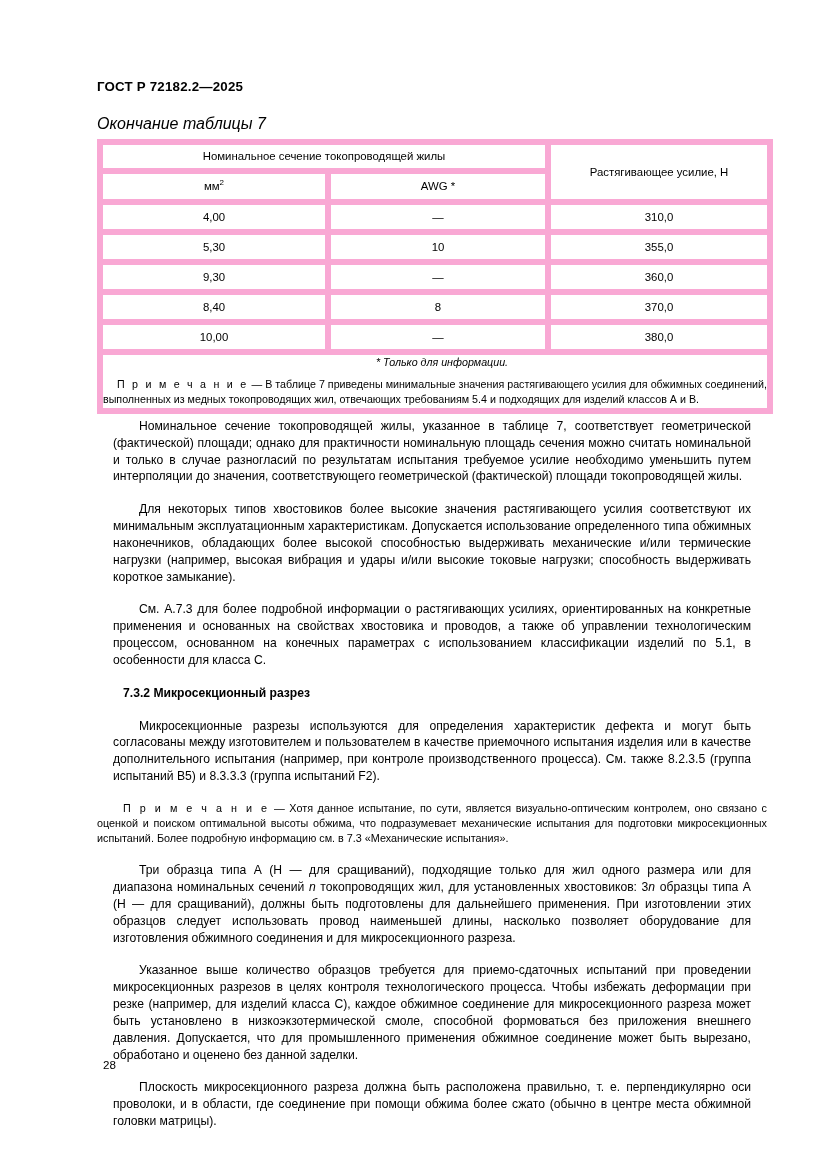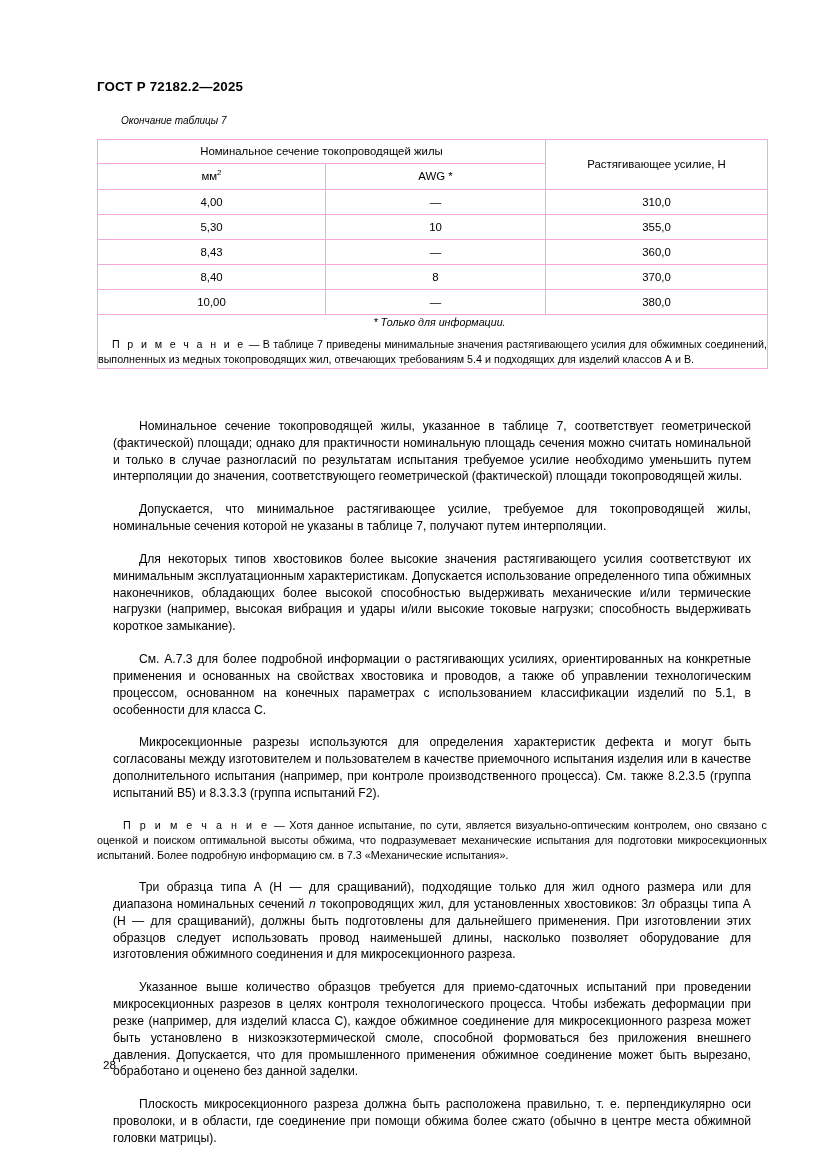--- a/index.html
+++ b/index.html
@@ -34,42 +34,41 @@
     font-weight: bold;
     letter-spacing: 0.2px;
     white-space: nowrap;
   }
 
   
   .table-caption {
     position: absolute;
     left: 97px;
     top: 115px;
-    font-size: 10px;
+    font-size: 16px;
     font-style: italic;
     white-space: nowrap;
-    margin-left: 24px;
   }
 
   
   .table-wrap {
     position: absolute;
     left: 97px;
     top: 139px;
     width: 670px;
   }
   table.data-table {
     border-collapse: collapse;
     width: 670px;
     table-layout: fixed;
     font-size: 11.4px;
   }
   table.data-table td,
   table.data-table th {
-    border: 1px solid #f9a8d4;
+    border: 6px solid #f9a8d4;
     text-align: center;
     vertical-align: middle;
     font-weight: normal;
     padding: 0;
   }
   .col-mm   { width: 228px; }
   .col-awg  { width: 220px; }
   .col-force{ width: 222px; }
 
   th.hdr-span {
@@ -201,21 +200,21 @@
           <td class="data-cell">4,00</td>
           <td class="data-cell">—</td>
           <td class="data-cell">310,0</td>
         </tr>
         <tr>
           <td class="data-cell">5,30</td>
           <td class="data-cell">10</td>
           <td class="data-cell">355,0</td>
         </tr>
         <tr>
-          <td class="data-cell">8,43</td>
+          <td class="data-cell">9,30</td>
           <td class="data-cell">—</td>
           <td class="data-cell">360,0</td>
         </tr>
         <tr>
           <td class="data-cell">8,40</td>
           <td class="data-cell">8</td>
           <td class="data-cell">370,0</td>
         </tr>
         <tr>
           <td class="data-cell">10,00</td>
@@ -229,26 +228,26 @@
           </td>
         </tr>
       </tbody>
     </table>
   </div>
 
   <div class="body">
 
     <p class="para">Номинальное сечение токопроводящей жилы, указанное в таблице 7, соответствует геометрической (фактической) площади; однако для практичности номинальную площадь сечения можно считать номинальной и только в случае разногласий по результатам испытания требуемое усилие необходимо уменьшить путем интерполяции до значения, соответствующего геометрической (фактической) площади токопроводящей жилы.</p>
 
-    <p class="para">Допускается, что минимальное растягивающее усилие, требуемое для токопроводящей жилы, номинальные сечения которой не указаны в таблице 7, получают путем интерполяции.</p>
 
     <p class="para">Для некоторых типов хвостовиков более высокие значения растягивающего усилия соответствуют их минимальным эксплуатационным характеристикам. Допускается использование определенного типа обжимных наконечников, обладающих более высокой способностью выдерживать механические и/или термические нагрузки (например, высокая вибрация и удары и/или высокие токовые нагрузки; способность выдерживать короткое замыкание).</p>
 
     <p class="para">См. А.7.3 для более подробной информации о растягивающих усилиях, ориентированных на конкретные применения и основанных на свойствах хвостовика и проводов, а также об управлении технологическим процессом, основанном на конечных параметрах с использованием классификации изделий по 5.1, в особенности для класса С.</p>
 
+    <h4 class="section-head">7.3.2 Микросекционный разрез</h4>
 
     <p class="para">Микросекционные разрезы используются для определения характеристик дефекта и могут быть согласованы между изготовителем и пользователем в качестве приемочного испытания изделия или в качестве дополнительного испытания (например, при контроле производственного процесса). См. также 8.2.3.5 (группа испытаний В5) и 8.3.3.3 (группа испытаний F2).</p>
 
     <p class="note-para"><span class="note-label-inline">П р и м е ч а н и е</span><span> — Хотя данное испытание, по сути, является визуально-оптическим контролем, оно связано с оценкой и поиском оптимальной высоты обжима, что подразумевает механические испытания для подготовки микросекционных испытаний. Более подробную информацию см. в 7.3 «Механические испытания».</span></p>
 
     <p class="para"><span>Три образца типа А (Н — для сращиваний), подходящие только для жил одного размера или для диапазона номинальных сечений </span><i class="var">n</i><span> токопроводящих жил, для установленных хвостовиков: 3</span><i class="var">n</i><span> образцы типа А (Н — для сращиваний), должны быть подготовлены для дальнейшего применения. При изготовлении этих образцов следует использовать провод наименьшей длины, насколько позволяет оборудование для изготовления обжимного соединения и для микросекционного разреза.</span></p>
 
     <p class="para">Указанное выше количество образцов требуется для приемо-сдаточных испытаний при проведении микросекционных разрезов в целях контроля технологического процесса. Чтобы избежать деформации при резке (например, для изделий класса С), каждое обжимное соединение для микросекционного разреза может быть установлено в низкоэкзотермической смоле, способной формоваться без приложения внешнего давления. Допускается, что для промышленного применения обжимное соединение может быть вырезано, обработано и оценено без данной заделки.</p>
 
     <p class="para">Плоскость микросекционного разреза должна быть расположена правильно, т. е. перпендикулярно оси проволоки, и в области, где соединение при помощи обжима более сжато (обычно в центре места обжимной головки матрицы).</p>

